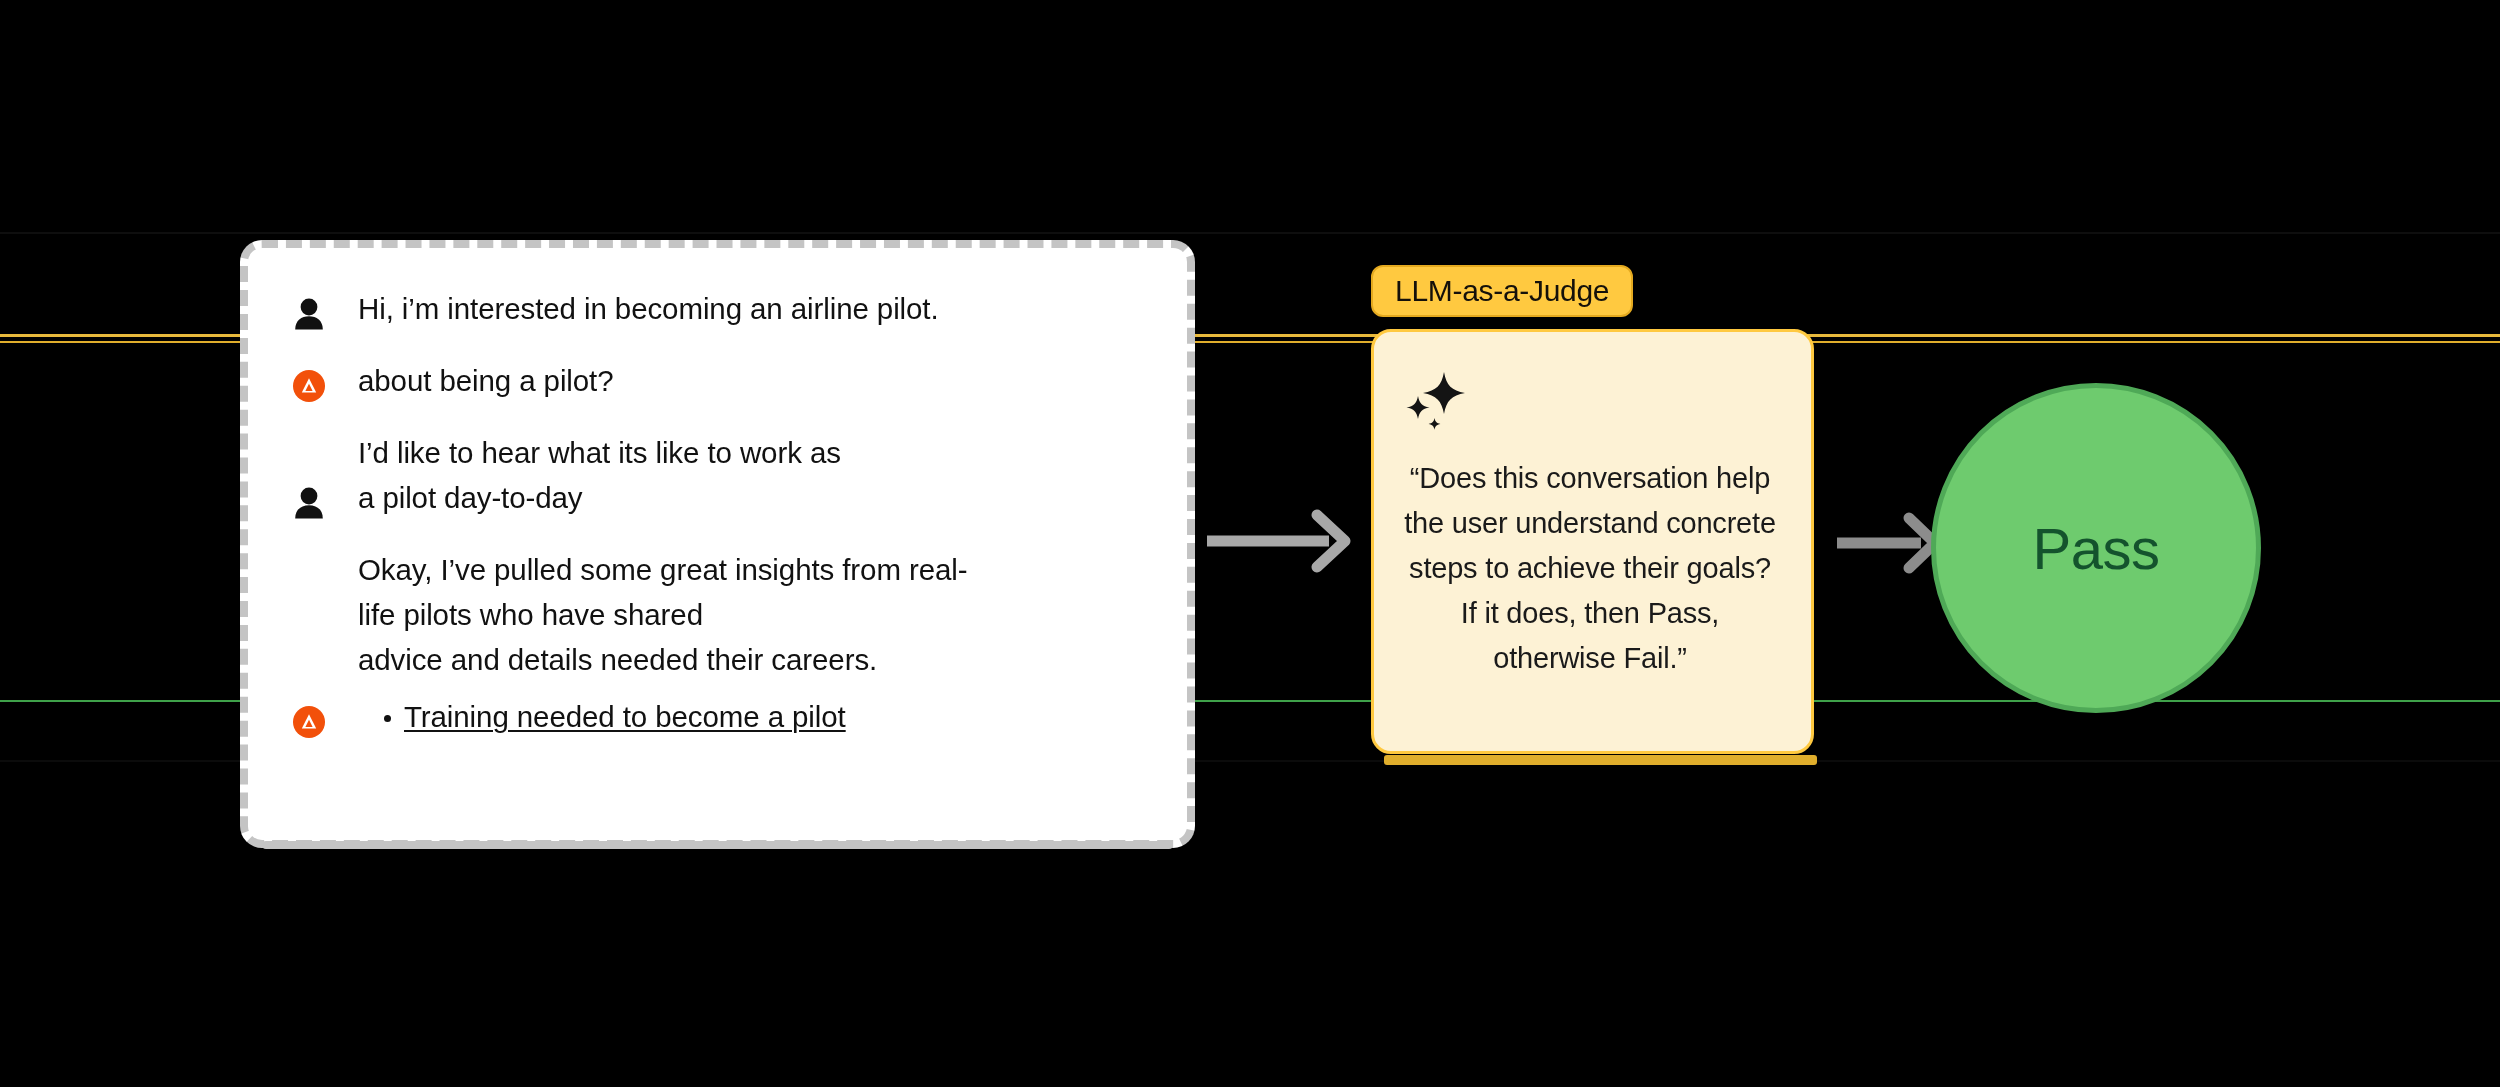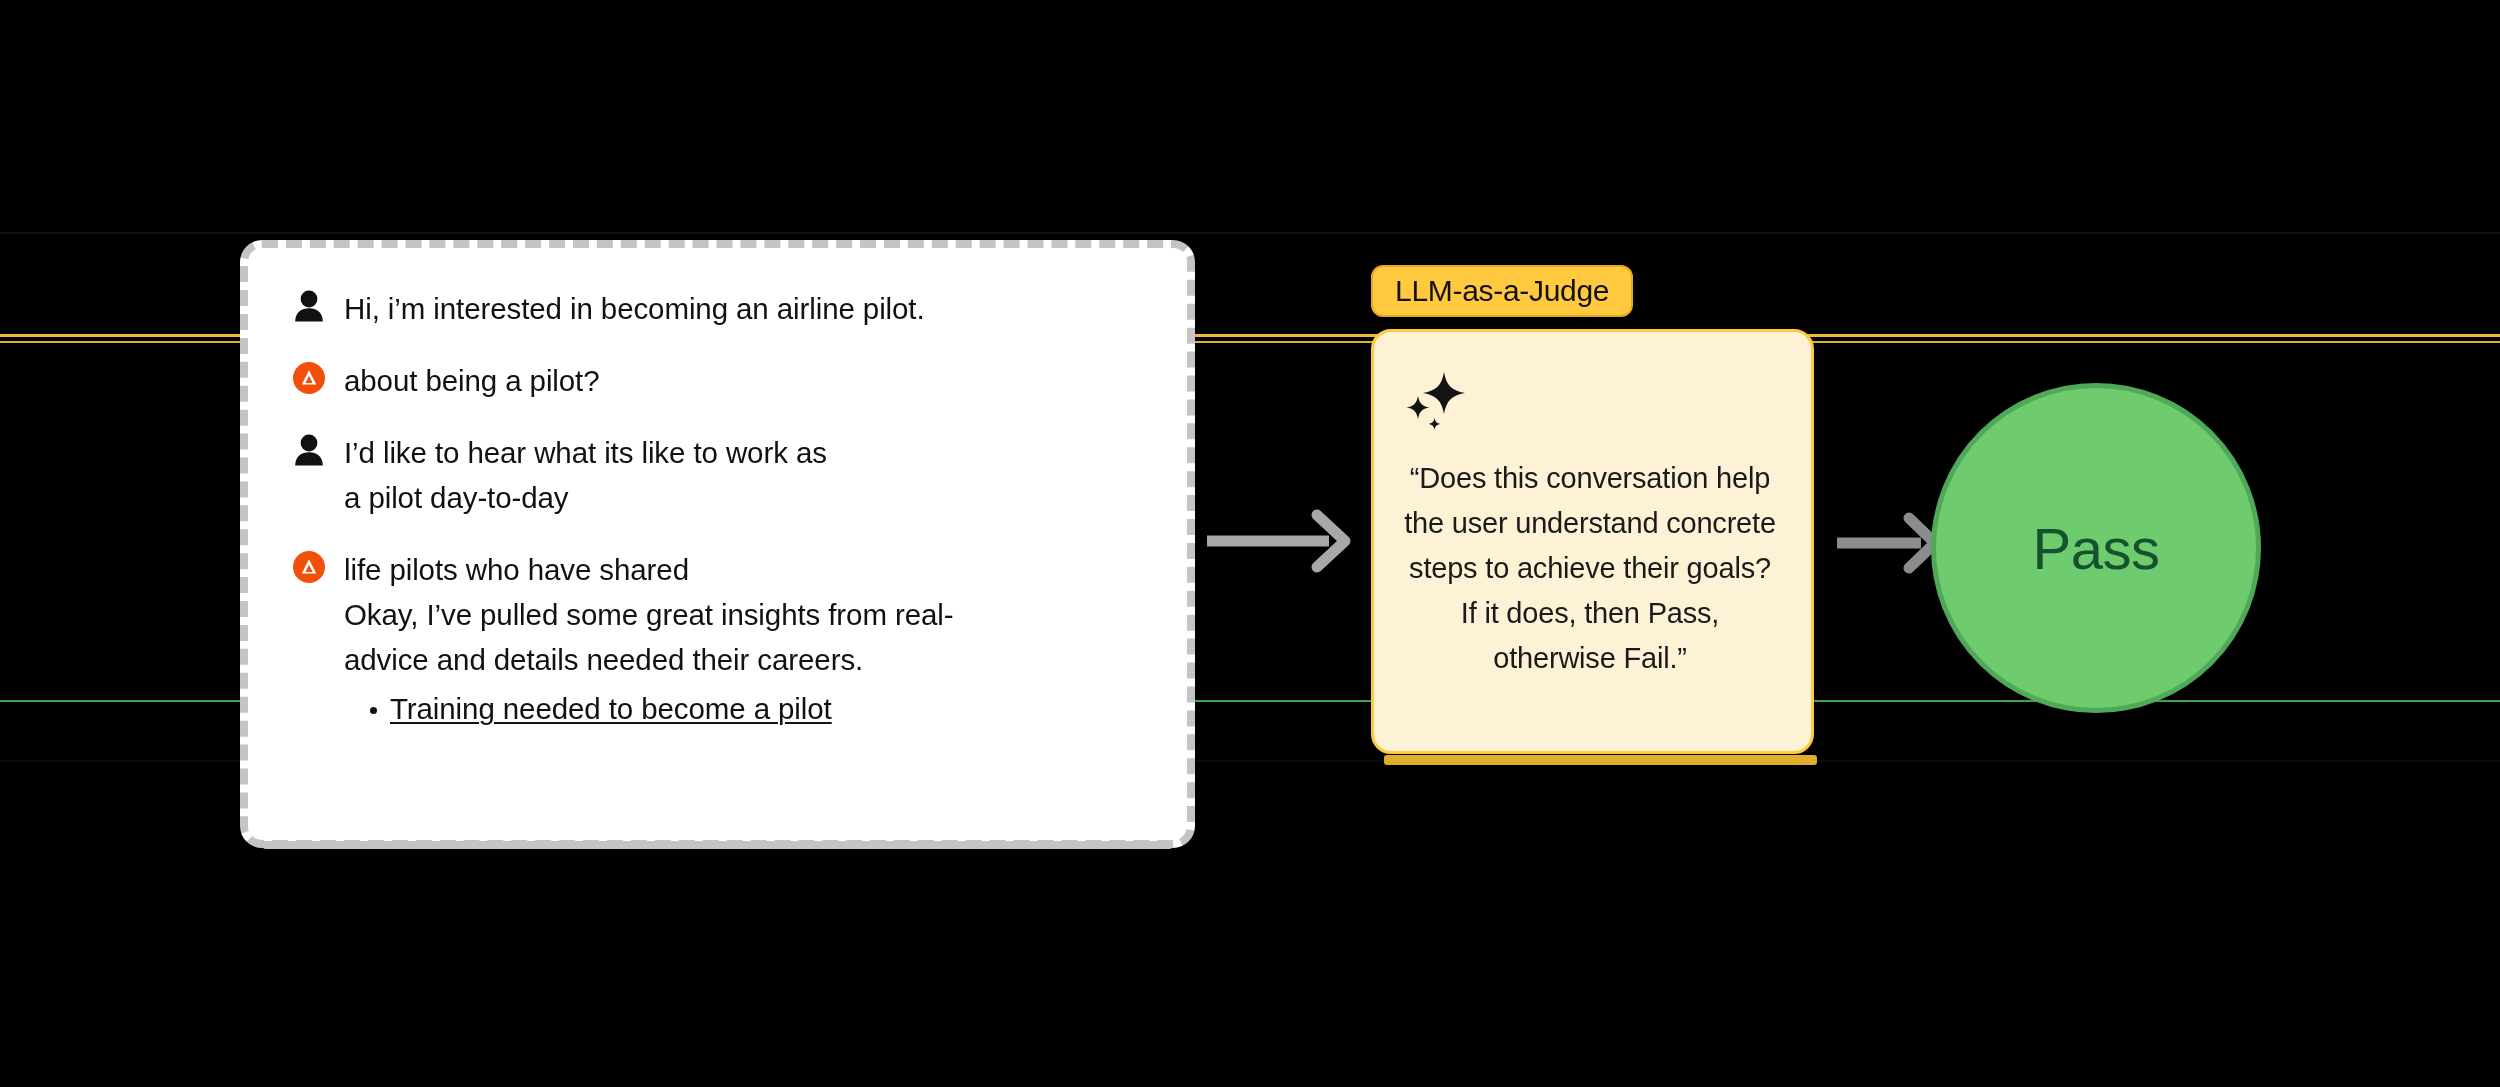--- a/index.html
+++ b/index.html
@@ -75,22 +75,22 @@
     left: 14px;
     right: 14px;
     bottom: -9px;
     height: 8px;
     background: #C4C4C4;
     border-radius: 4px;
   }
 
   .msg {
     display: flex;
-    align-items: flex-start;
-    gap: 18px;
+    align-items: flex-end;
+    gap: 32px;
     margin-bottom: 27px;
   }
   .msg:last-child { margin-bottom: 0; }
 
   .msg-avatar {
     flex: 0 0 auto;
     width: 34px;
     height: 34px;
     margin-top: 3px;
     display: flex;
@@ -102,21 +102,21 @@
   .msg-body {
     font-size: 29.5px;
     line-height: 45px;
     color: #111111;
     letter-spacing: -0.1px;
     max-width: 790px;
   }
   .msg-line { white-space: pre-wrap; }
 
   .msg-list {
-    margin: 4px 0 0 0;
+    margin: 12px 0 0 0;
     padding-left: 46px;
     list-style: none;
   }
   .msg-list li {
     position: relative;
     line-height: 45px;
   }
   .msg-list li::before {
     content: "";
     position: absolute;
@@ -272,22 +272,22 @@
 
     <div class="msg">
       <span class="msg-avatar">
         <svg width="32" height="32" viewBox="0 0 32 32" aria-hidden="true">
           <circle cx="16" cy="16" r="16" fill="#F2500A"></circle>
           <path d="M16 8.2 L23.2 22.4 L8.8 22.4 Z" fill="#FFFFFF"></path>
           <path d="M16 13.8 L19.6 21.0 L12.4 21.0 Z" fill="#F2500A"></path>
         </svg>
       </span>
       <div class="msg-body">
+        <div class="msg-line">Okay, I’ve pulled some great insights from real-</div>
         <div class="msg-line">life pilots who have shared</div>
-        <div class="msg-line">Okay, I’ve pulled some great insights from real-</div>
         <div class="msg-line">advice and details needed their careers.</div>
         <ul class="msg-list">
           <li>
             <span class="link-text">Training needed to become a pilot</span>
           </li>
         </ul>
       </div>
     </div>
   </div>
 

